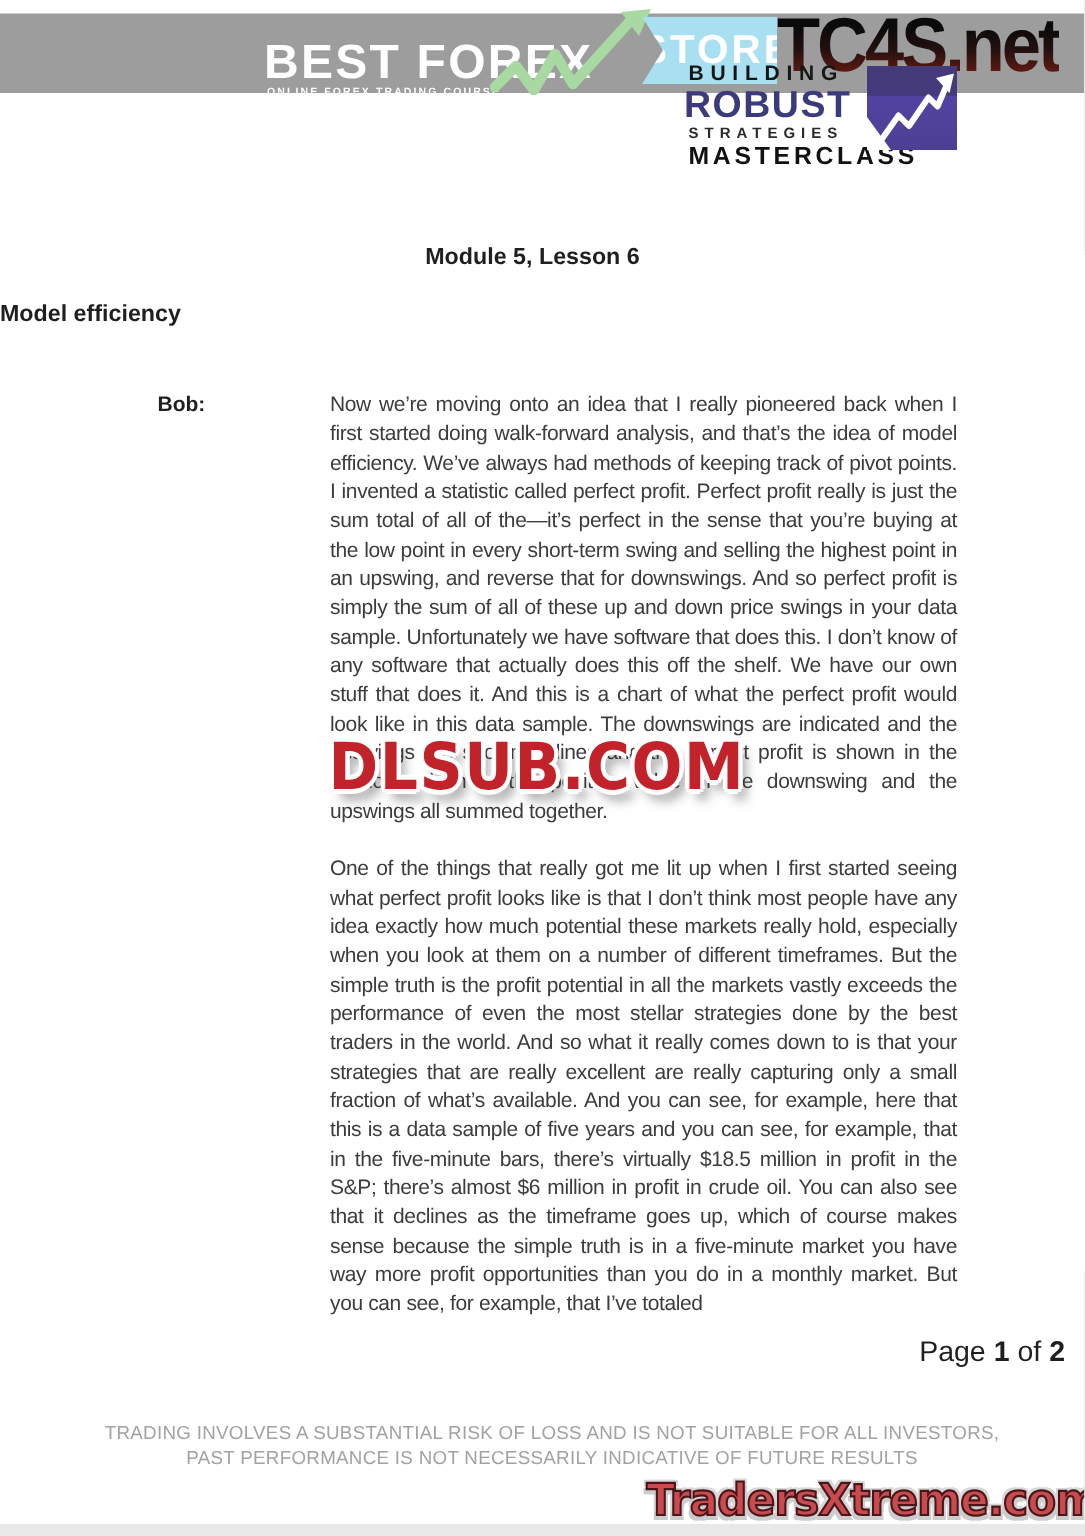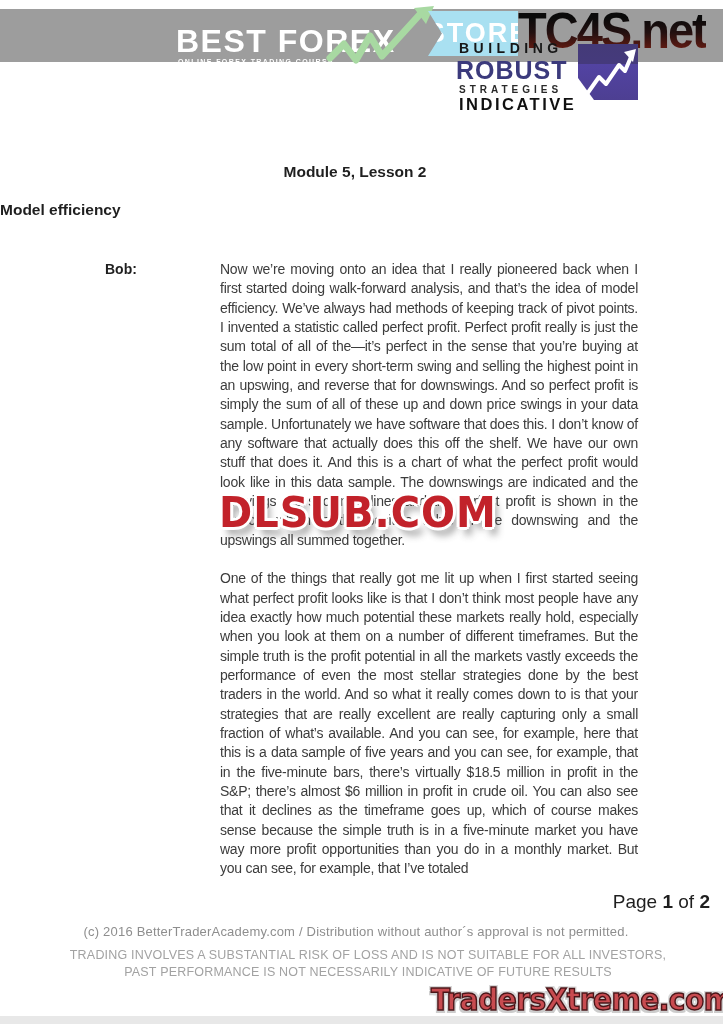--- a/index.html
+++ b/index.html
@@ -83,51 +83,50 @@
 
   <div class="store-tag">
     <span>STORE</span>
   </div>
 
   <div class="tc4s">TC4S.net</div>
 
   <div class="mc-building">BUILDING</div>
   <div class="mc-robust">ROBUST</div>
   <div class="mc-strategies">STRATEGIES</div>
-  <div class="mc-masterclass">INDICATIVE</div>
+  <div class="mc-masterclass">MASTERCLASS</div>
 
   <svg class="mc-square" width="62" height="58" viewBox="0 0 62 58">
     <defs>
       <linearGradient id="sq" x1="0" y1="0" x2="0" y2="1">
         <stop offset="0" stop-color="#443a78"></stop>
         <stop offset="0.35" stop-color="#453a7c"></stop>
         <stop offset="0.36" stop-color="#5243a2"></stop>
         <stop offset="1" stop-color="#4d3f92"></stop>
       </linearGradient>
     </defs>
     <rect x="0" y="0" width="60" height="56" fill="url(#sq)"></rect>
     <polygon points="0,56 16,56 0,34" fill="#ffffff"></polygon>
     <polyline points="9,50 21,33 28,40 41,21 47,27 53,13" fill="none" stroke="#ffffff" stroke-width="4" stroke-linejoin="round"></polyline>
     <polygon points="46,8 58,5 55,18" fill="#ffffff"></polygon>
   </svg>
 
-  <div class="doc-title">Module 5, Lesson 2</div>
+  <div class="doc-title">Module 5, Lesson 6</div>
   <div class="doc-subtitle">Model efficiency</div>
 
   <div class="speaker">Bob:</div>
   <div class="paras">
     <p>Now we’re moving onto an idea that I really pioneered back when I first started doing walk-forward analysis, and that’s the idea of model efficiency. We’ve always had methods of keeping track of pivot points. I invented a statistic called perfect profit. Perfect profit really is just the sum total of all of the—it’s perfect in the sense that you’re buying at the low point in every short-term swing and selling the highest point in an upswing, and reverse that for downswings. And so perfect profit is simply the sum of all of these up and down price swings in your data sample. Unfortunately we have software that does this. I don’t know of any software that actually does this off the shelf. We have our own stuff that does it. And this is a chart of what the perfect profit would look like in this data sample. The downswings are indicated and the upswings are shown in lines and the perfect profit is shown in the caption, which is the positive value of the downswing and the upswings all summed together.</p>
     <p>One of the things that really got me lit up when I first started seeing what perfect profit looks like is that I don’t think most people have any idea exactly how much potential these markets really hold, especially when you look at them on a number of different timeframes. But the simple truth is the profit potential in all the markets vastly exceeds the performance of even the most stellar strategies done by the best traders in the world. And so what it really comes down to is that your strategies that are really excellent are really capturing only a small fraction of what’s available. And you can see, for example, here that this is a data sample of five years and you can see, for example, that in the five-minute bars, there’s virtually $18.5 million in profit in the S&amp;P; there’s almost $6 million in profit in crude oil. You can also see that it declines as the timeframe goes up, which of course makes sense because the simple truth is in a five-minute market you have way more profit opportunities than you do in a monthly market. But you can see, for example, that I’ve totaled</p>
   </div>
 
   <div class="watermark">DLSUB.COM</div>
 
   <div class="page-line"><span>Page</span> <b>1</b> <span>of</span> <b>2</b></div>
 
-  <div class="copyright">(c) 2016 BetterTraderAcademy.com / Distribution without author´s approval is not permitted.</div>
 
   <div class="disclaimer">
     <div>TRADING INVOLVES A SUBSTANTIAL RISK OF LOSS AND IS NOT SUITABLE FOR ALL INVESTORS,</div>
     <div>PAST PERFORMANCE IS NOT NECESSARILY INDICATIVE OF FUTURE RESULTS</div>
   </div>
 
   <div class="site-logo">TradersXtreme.com</div>
 
 </div>
 

